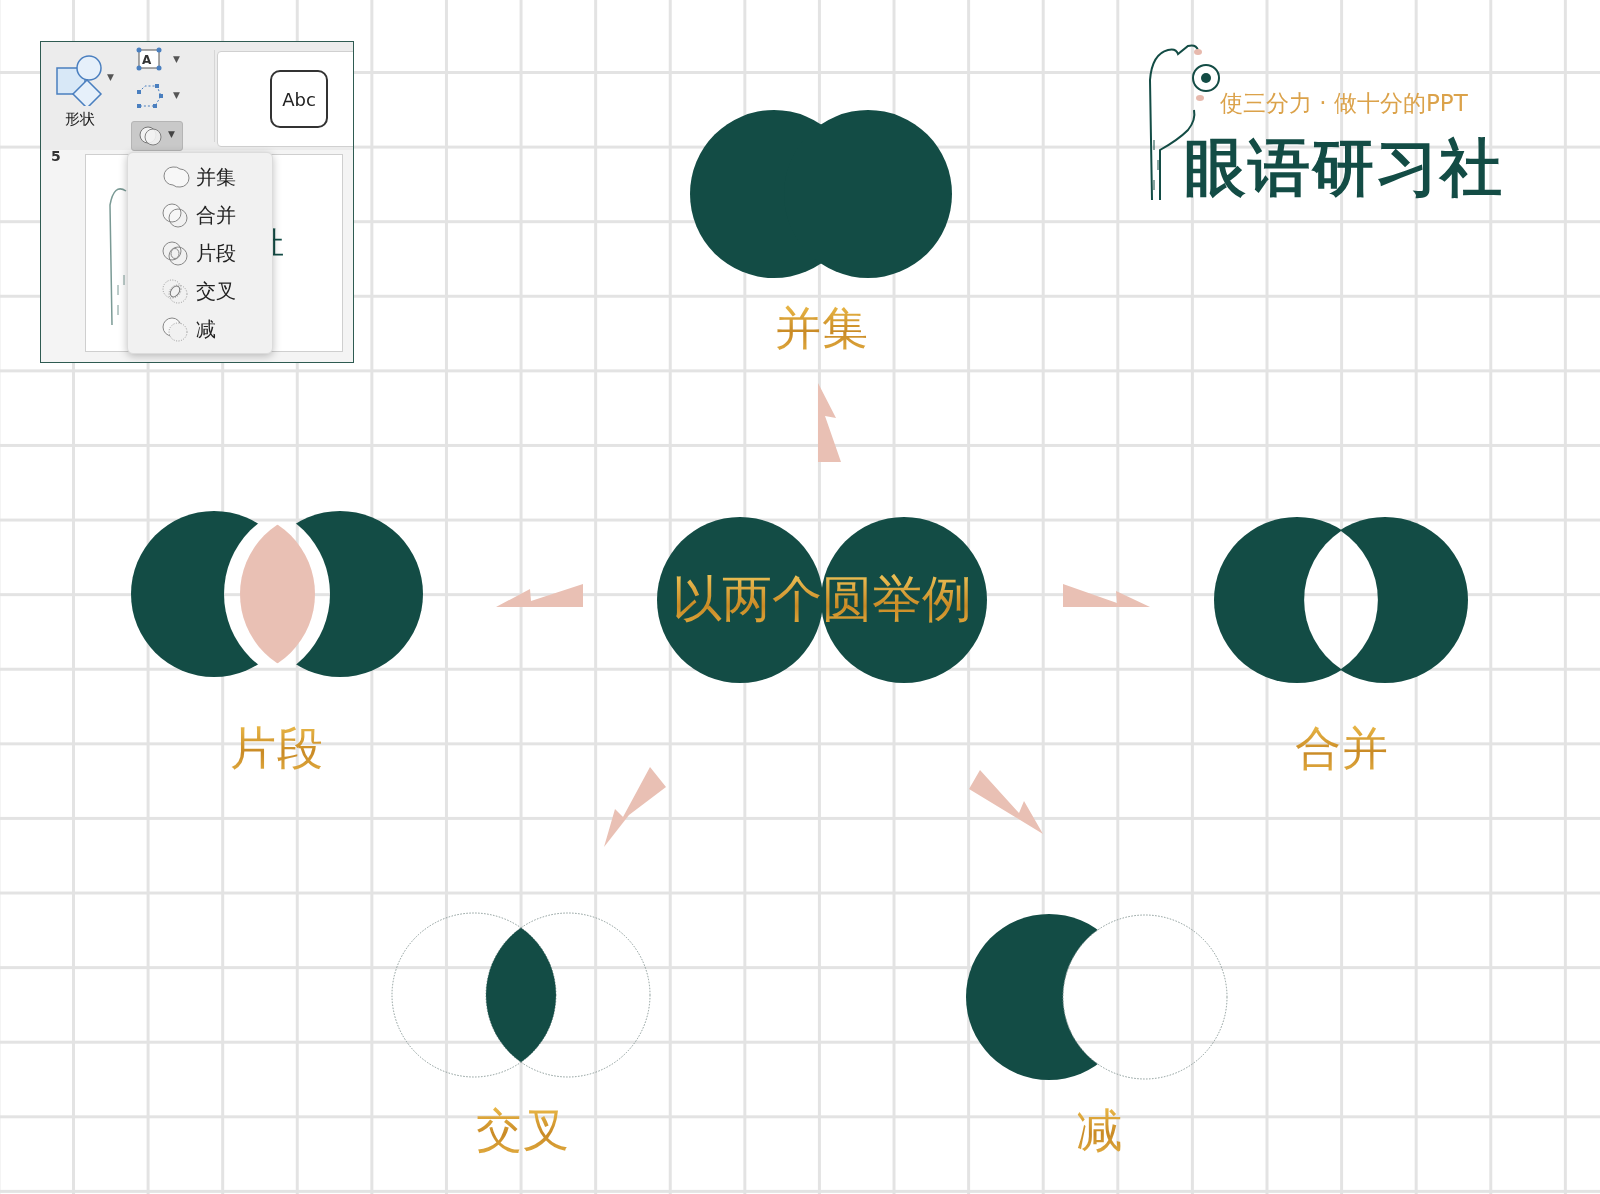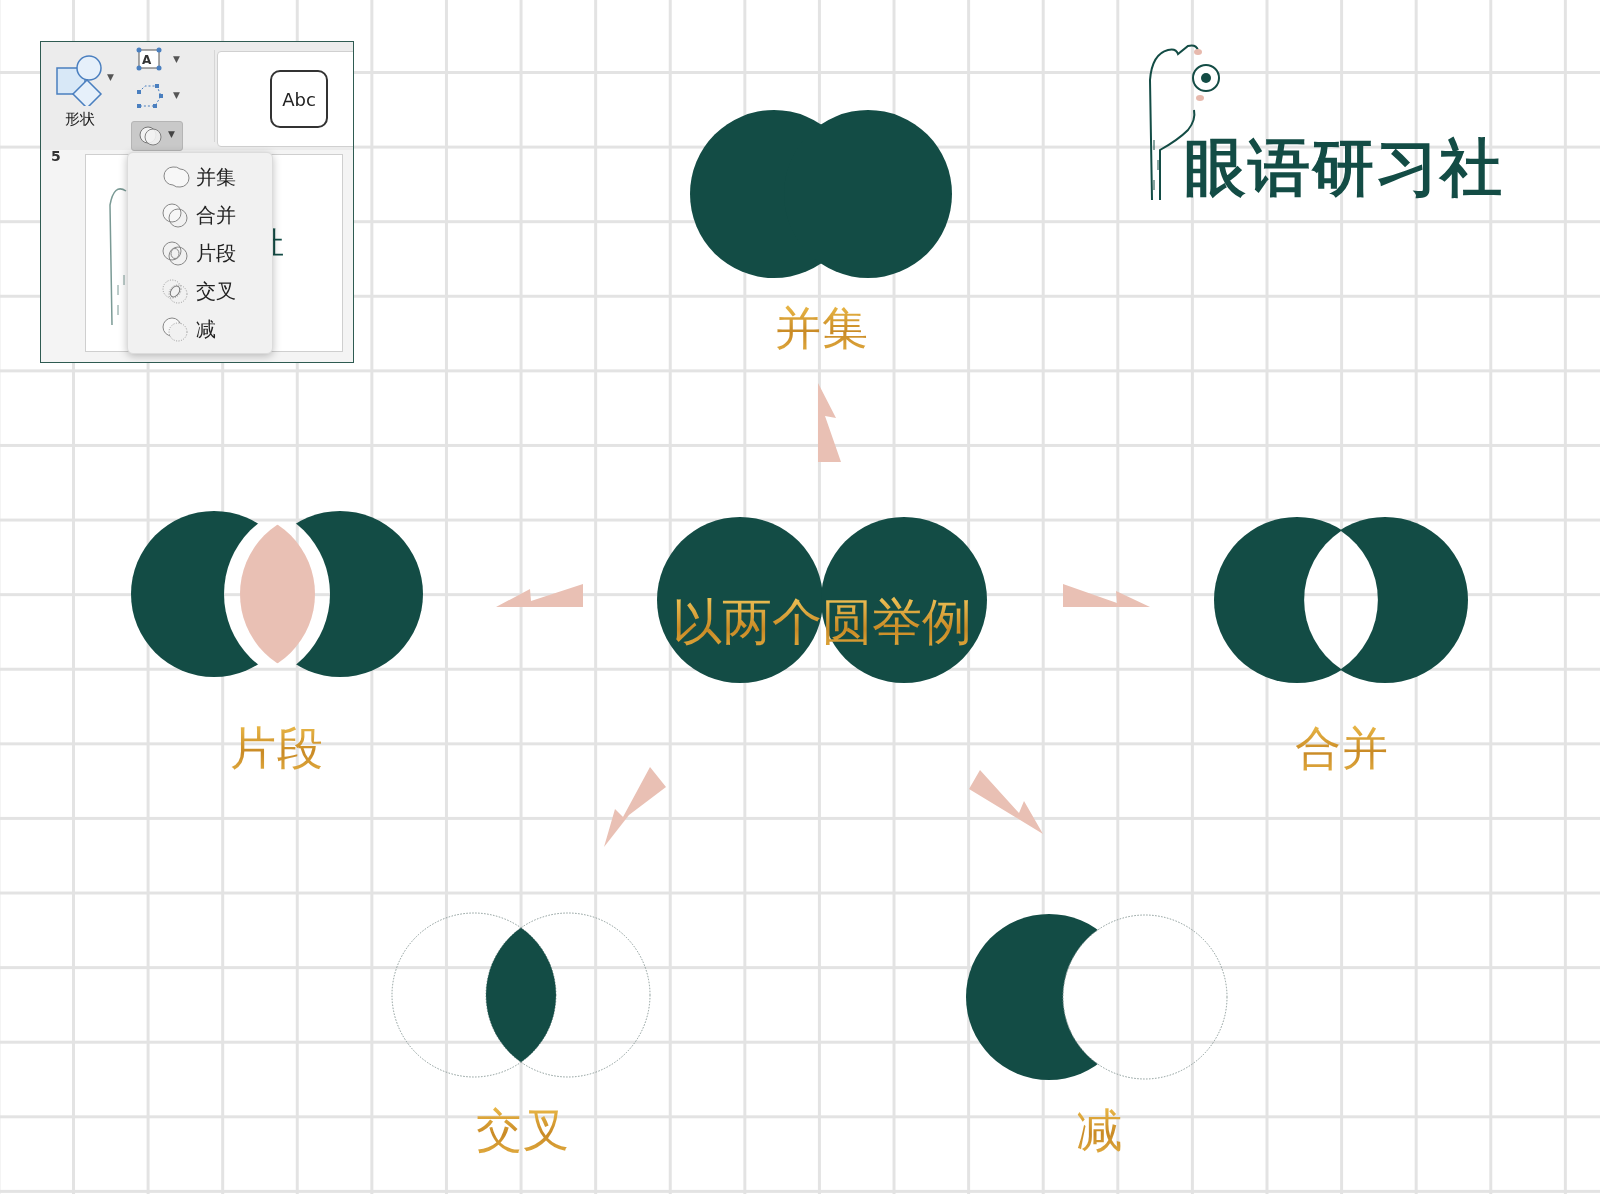--- a/index.html
+++ b/index.html
@@ -12,21 +12,21 @@
     background-size:74.6px 74.6px;
     background-position:72px 71px; }
   svg.stage { position:absolute; left:0; top:0; }
   .label { position:absolute; font-family:"DejaVu Serif", "Liberation Serif", serif; font-size:46px;
     color:#d9a437; letter-spacing:1px; white-space:nowrap; transform:translateX(-50%);
     background:linear-gradient(180deg,#f1c350 0%,#c98a25 55%,#e8b548 100%);
     -webkit-background-clip:text; background-clip:text; -webkit-text-fill-color:transparent; }
   .center-title { position:absolute; left:822px; top:566px; transform:translateX(-50%);
     font-family:Liberation Sans, sans-serif; font-size:50px; white-space:nowrap;
     background:linear-gradient(180deg,#f6cf63 0%,#c98a25 60%,#e7b245 100%);
-    -webkit-background-clip:text; background-clip:text;margin-top:23px; -webkit-text-fill-color:transparent; }
+    -webkit-background-clip:text; background-clip:text; -webkit-text-fill-color:transparent; }
 
   
   .ribbon { position:absolute; left:40px; top:41px; width:314px; height:322px; background:#f4f4f4;
     border:1px solid #2f5b52; box-sizing:border-box; overflow:hidden; }
   .ribbon .tool-area { position:absolute; left:0; top:0; width:314px; height:108px; background:#ececec; }
   .ribbon .sep { position:absolute; left:173px; top:8px; width:1px; height:92px; background:#d6d6d6; }
   .ribbon .shape-label { position:absolute; left:24px; top:68px; font-size:15px; color:#222; font-weight:normal; }
   .ribbon .style-box { position:absolute; left:176px; top:9px; width:150px; height:94px; background:#fff;
     border:1px solid #d0d0d0; border-radius:4px; }
   .ribbon .abc { position:absolute; left:52px; top:18px; width:58px; height:58px; border:2px solid #333;
@@ -227,14 +227,15 @@
     <path d="M4 160 L2 40 Q4 14 20 10 Q28 8 30 14 L40 6 Q48 4 50 10" fill="none" stroke="#134c45" stroke-width="2"></path>
     <path d="M12 160 L12 110 Q30 100 40 90 Q48 80 46 70" fill="none" stroke="#134c45" stroke-width="2"></path>
     <circle cx="58" cy="38" r="13" fill="#fff" stroke="#134c45" stroke-width="2"></circle>
     <circle cx="58" cy="38" r="5" fill="#134c45"></circle>
     <ellipse cx="50" cy="12" rx="4" ry="3" fill="#e7b9ad"></ellipse>
     <ellipse cx="52" cy="58" rx="4" ry="3" fill="#e7b9ad"></ellipse>
     <line x1="6" y1="100" x2="6" y2="110" stroke="#134c45"></line>
       <line x1="10" y1="120" x2="10" y2="130" stroke="#134c45"></line>
     <line x1="6" y1="140" x2="6" y2="150" stroke="#134c45"></line>
   </svg>
+  <div class="slogan">使三分力 · 做十分的PPT</div>
   <div class="name">眼语研习社</div>
 </div>
 
 </body></html>

